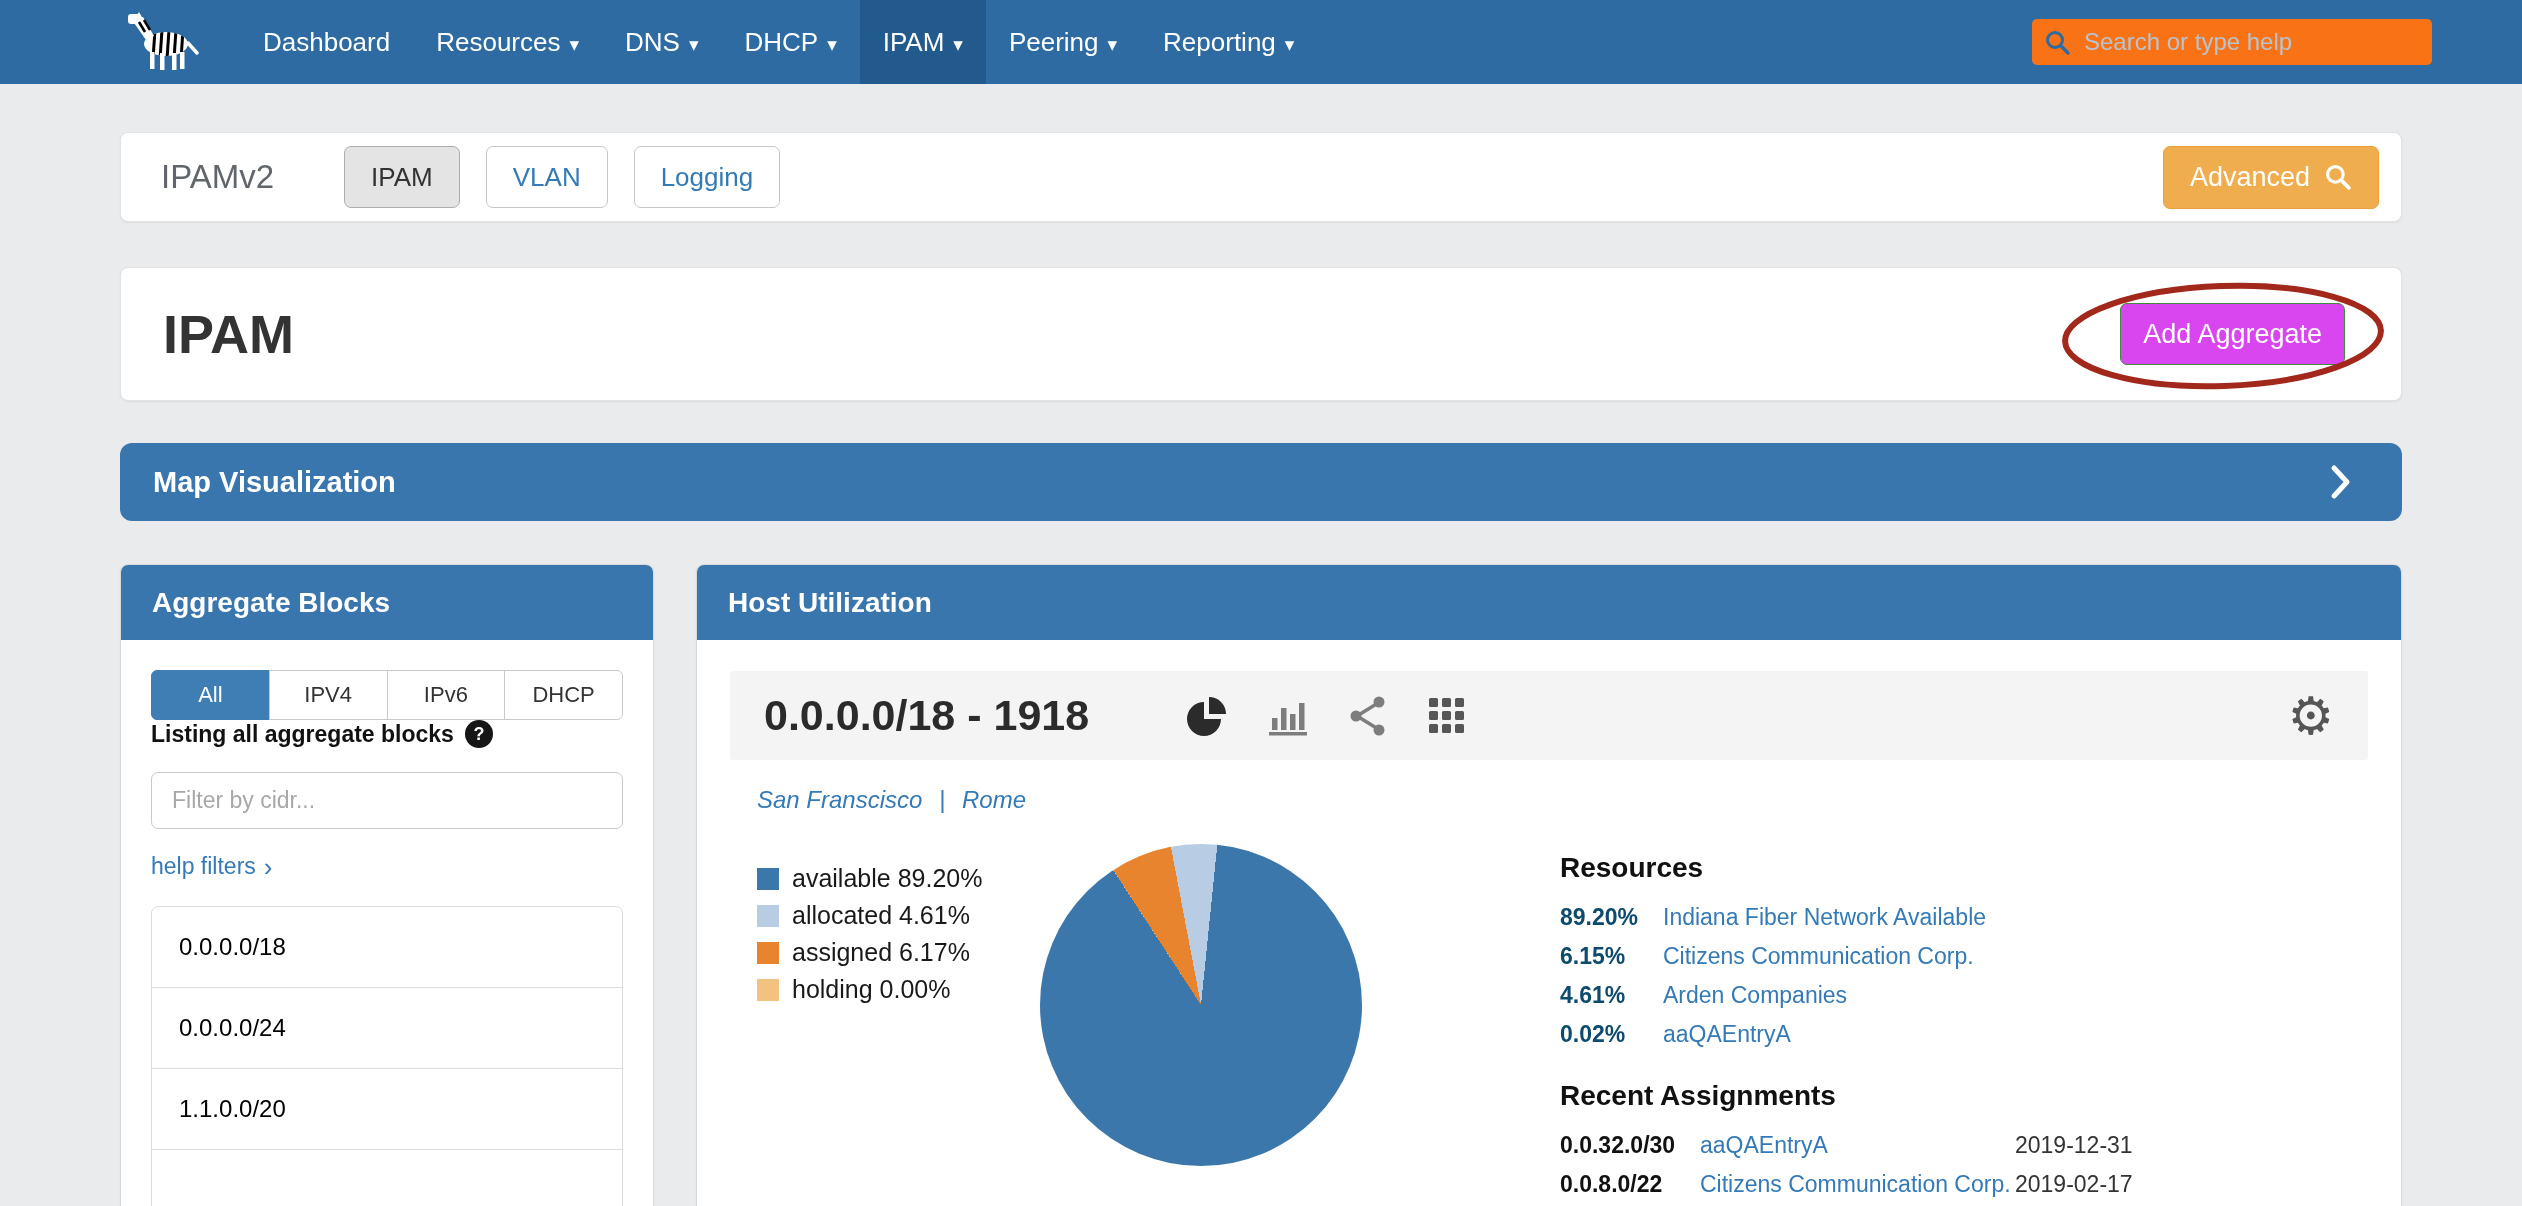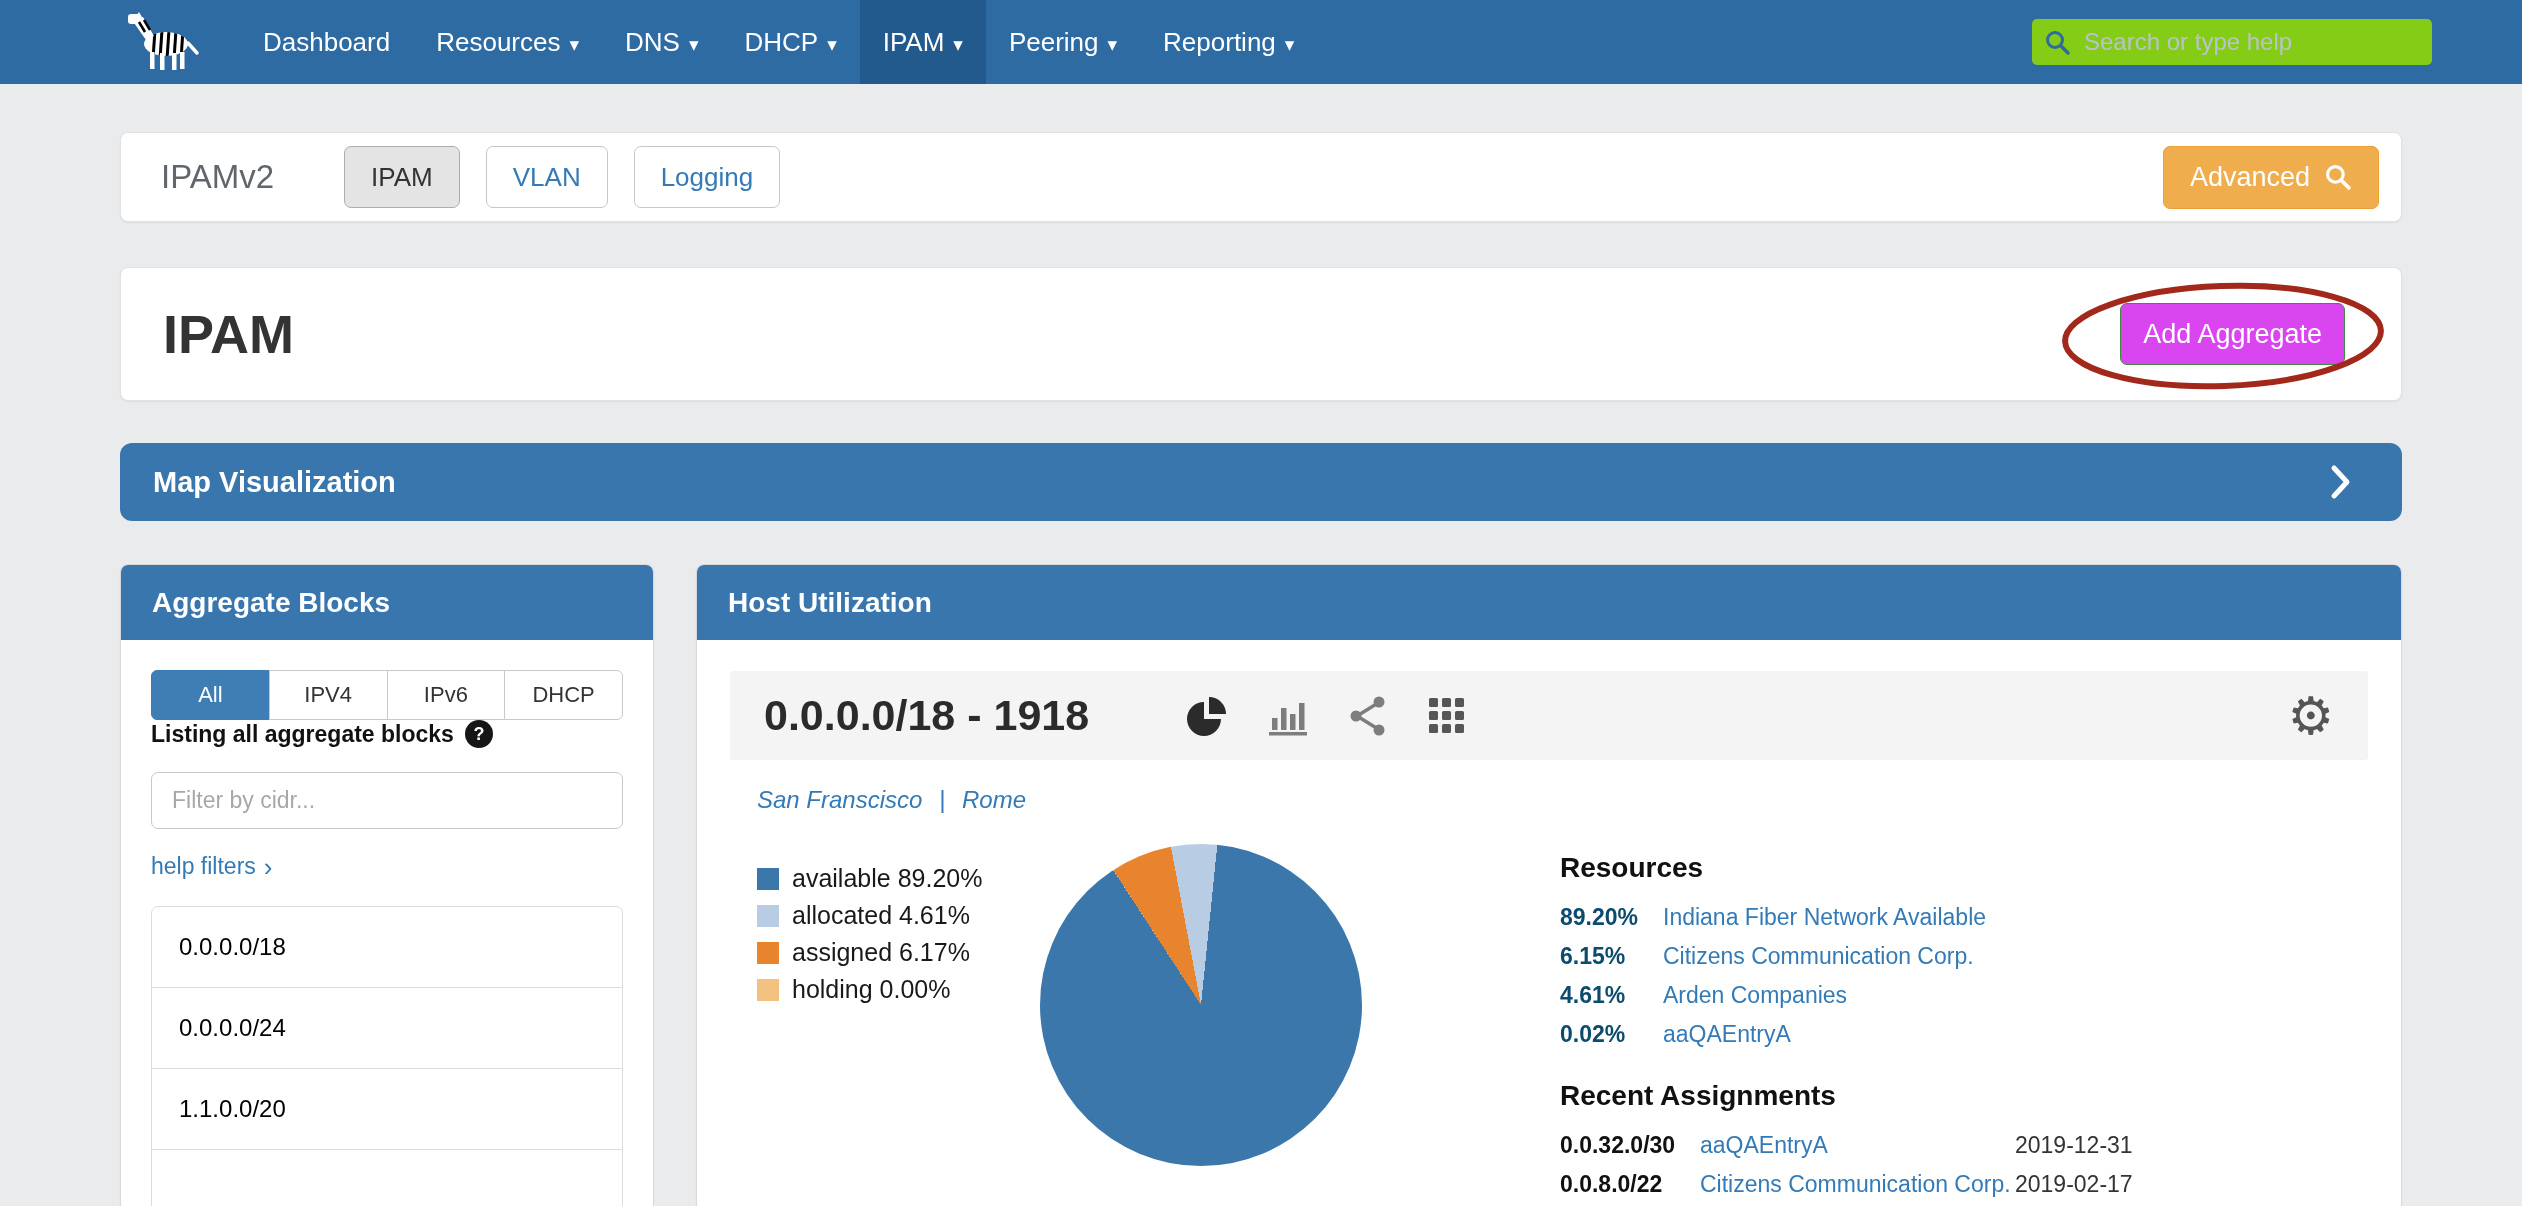--- a/index.html
+++ b/index.html
@@ -23,21 +23,21 @@
   .nav-item {
     display: flex; align-items: center; gap: 9px;
     padding: 0 23px; color: #fff; font-size: 26px;
     text-decoration: none; cursor: pointer; white-space: nowrap;
   }
   .nav-item.active { background: #235a8e; }
   .caret { font-size: 19px; margin-top: 5px; }
 
   .search-group {
     position: absolute; right: 90px; top: 50%; transform: translateY(-50%);
-    width: 400px; height: 46px; background: #84cc16; border-radius: 5px;
+    width: 400px; height: 46px; background: #f97316; border-radius: 5px;
     display: flex; align-items: center; overflow: hidden;
   }
   .search-icon-box { width: 50px; display: flex; justify-content: center; align-items: center; cursor: pointer; }
   .search-input {
     flex: 1; border: none; outline: none; font-size: 24px; color: #445;
     background: transparent; padding-right: 14px; height: 100%;
   }
   .search-input::placeholder { color: #b9c3cd; }
 
   .container { margin: 0 120px; }

